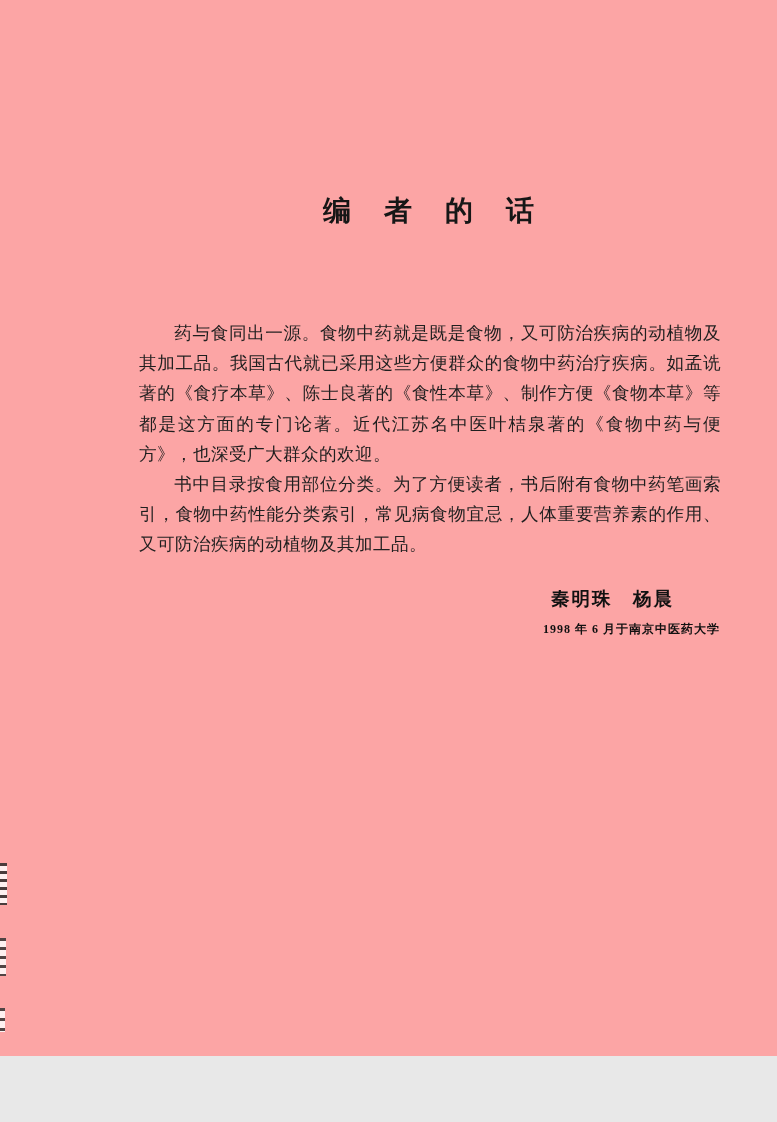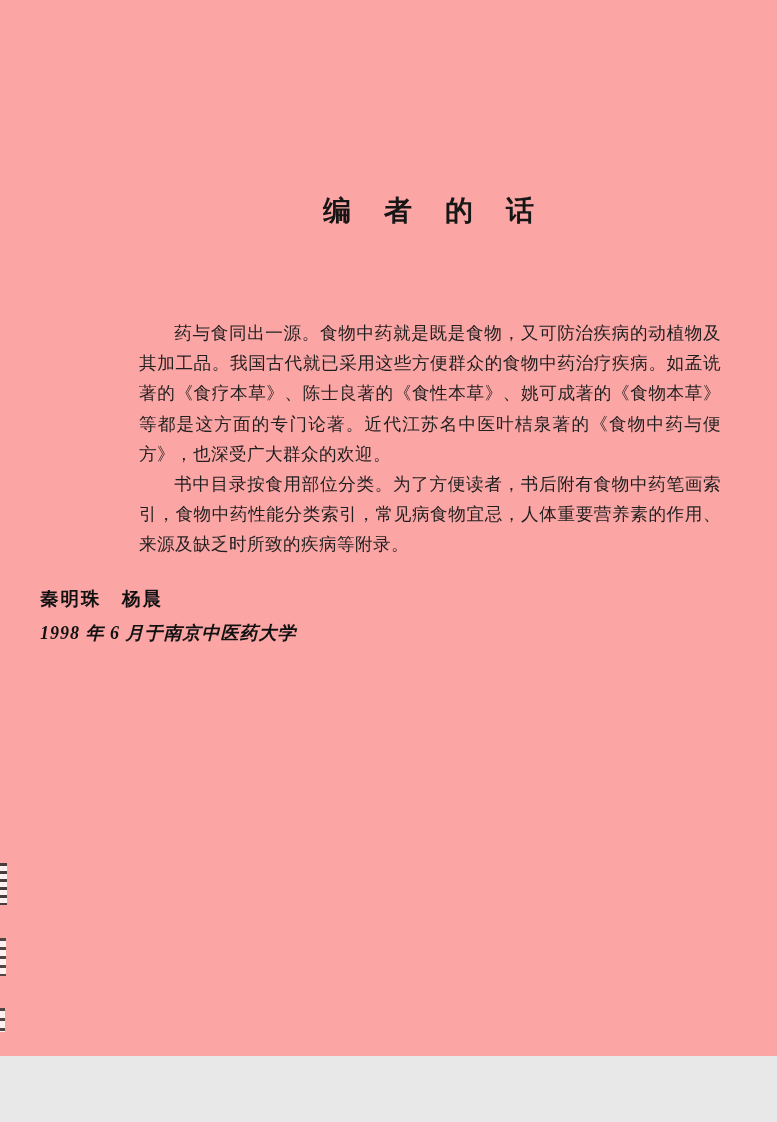--- a/index.html
+++ b/index.html
@@ -39,34 +39,34 @@
     letter-spacing: 0.4px;
     color: #1f1f1f;
   }
   .content p {
     margin: 0;
     text-indent: 2em;
   }
   .signature-block {
     margin-top: 26px;
     width: 680px;
+    text-align: right;
     font-weight: 700;
     color: #111;
   }
   .signature {
     font-size: 18.5px;
     letter-spacing: 2px;
     margin-right: 46px;
     margin-bottom: 10px;
   }
   .dateline {
-    font-size: 18px;
+    font-size: 12px;
     letter-spacing: 1px;
     margin-right: 0;
-    font-style: italic;
   }
   
   .edge-mark {
     position: absolute;
     left: 0;
     background: #2a2a2a;
     opacity: 0.85;
   }
   .edge-mark.m1 { top: 863px;  width: 7px; height: 42px;
     background: repeating-linear-gradient(#2a2a2a 0 3px, #fefefe 3px 8px); }
@@ -83,22 +83,22 @@
 <div class="page">
 
   <div class="edge-mark m1"></div>
   <div class="edge-mark m2"></div>
   <div class="edge-mark m3"></div>
   <div class="edge-mark m4"></div>
 
   <h1 class="title">编 者 的 话</h1>
 
   <div class="content">
-    <p>药与食同出一源。食物中药就是既是食物，又可防治疾病的动植物及其加工品。我国古代就已采用这些方便群众的食物中药治疗疾病。如孟诜著的《食疗本草》、陈士良著的《食性本草》、姚可成著的《食物本草》等都是这方面的专门论著。近代江苏名中医叶桔泉著的《食物中药与便方》，也深受广大群众的欢迎。</p>
-    <p>书中目录按食用部位分类。为了方便读者，书后附有食物中药笔画索引，食物中药性能分类索引，常见病食物宜忌，人体重要营养素的作用、来源及缺乏时所致的疾病等附录。</p>
+    <p>药与食同出一源。食物中药就是既是食物，又可防治疾病的动植物及其加工品。我国古代就已采用这些方便群众的食物中药治疗疾病。如孟诜著的《食疗本草》、陈士良著的《食性本草》、制作方便《食物本草》等都是这方面的专门论著。近代江苏名中医叶桔泉著的《食物中药与便方》，也深受广大群众的欢迎。</p>
+    <p>书中目录按食用部位分类。为了方便读者，书后附有食物中药笔画索引，食物中药性能分类索引，常见病食物宜忌，人体重要营养素的作用、又可防治疾病的动植物及其加工品。</p>
   </div>
 
   <div class="signature-block">
     <div class="signature">秦明珠　杨晨</div>
     <div class="dateline">1998 年 6 月于南京中医药大学</div>
   </div>
 
 </div>
 
 </body></html>

